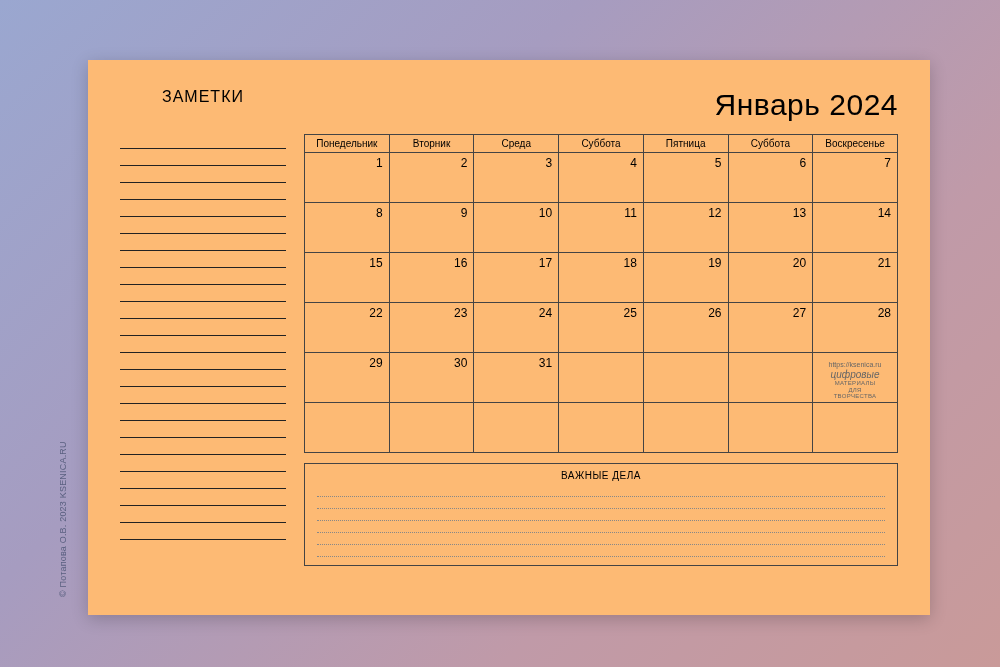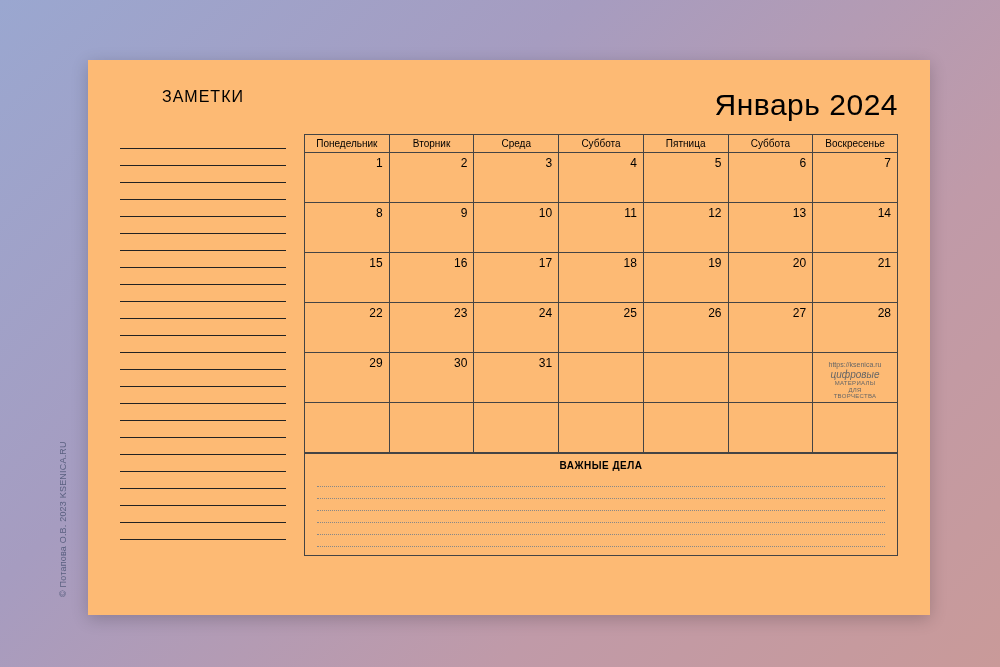--- a/index.html
+++ b/index.html
@@ -20,21 +20,21 @@
     .note-line { border-bottom:1px solid #222; height:17px; }
     .main-col { flex:1; display:flex; flex-direction:column; }
     .title { font-family:"Trebuchet MS",Arial,sans-serif; font-size:30px; text-align:right; letter-spacing:.5px; margin-bottom:12px; }
     table.cal { width:100%; border-collapse:collapse; table-layout:fixed;border-radius:20px; }
     table.cal th { font-size:10px; font-weight:400; border:1px solid #444; padding:3px 0; }
     table.cal td { border:1px solid #444; height:50px; vertical-align:top; text-align:right; padding:3px 6px 0 0; font-size:12px; position:relative; }
     .stamp { position:absolute; right:2px; bottom:2px; font-size:7px; line-height:1.1; text-align:center; color:#666; width:80px; }
     .stamp .url { font-size:7px; margin-bottom:1px; }
     .stamp .brand { font-style:italic; font-size:10px; }
     .stamp .sub { font-size:6px; letter-spacing:.3px; }
-    .tasks { border:1px solid #444; padding:6px 12px 8px;font-weight:bold; }
+    .tasks { border:1px solid #444; margin-top:10px; padding:6px 12px 8px; }
     .tasks-title { font-size:10px; text-align:center; letter-spacing:.5px; margin-bottom:4px; }
     .dotted { border-bottom:1px dotted #888; height:12px; }
     .copyright {
       position:absolute; left:68px; bottom:70px;
       transform:rotate(-90deg); transform-origin:left bottom;
       font-size:9px; color:#5a6080; letter-spacing:.2px;
       white-space:nowrap;
     }
   </style>
 </head>

